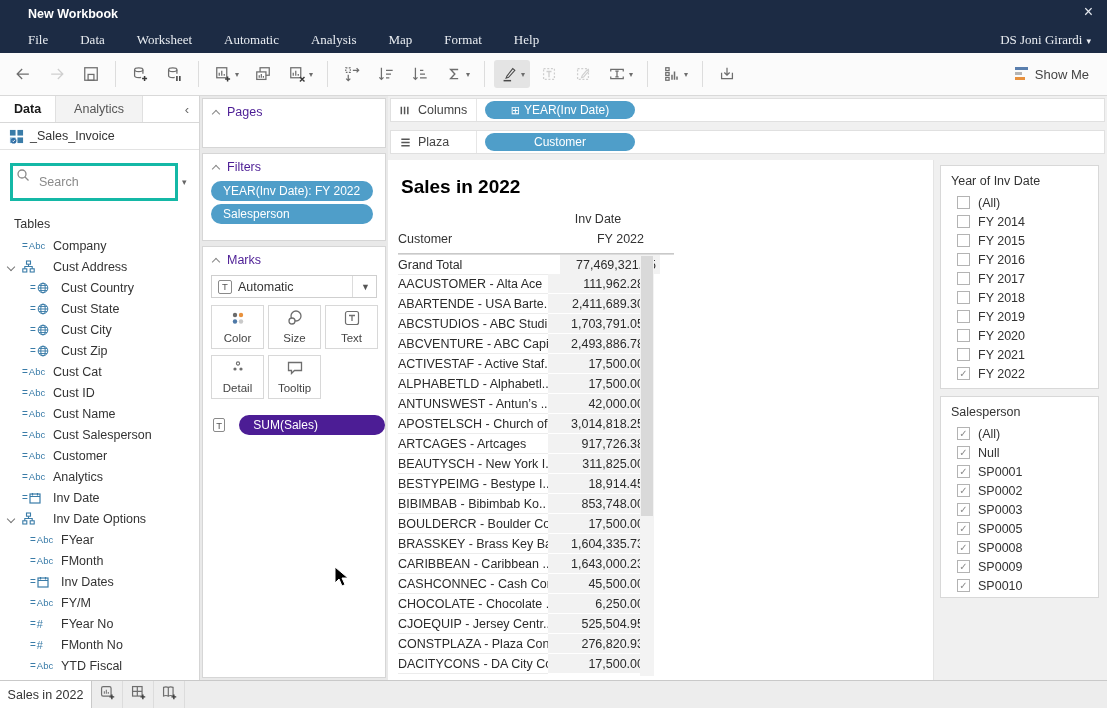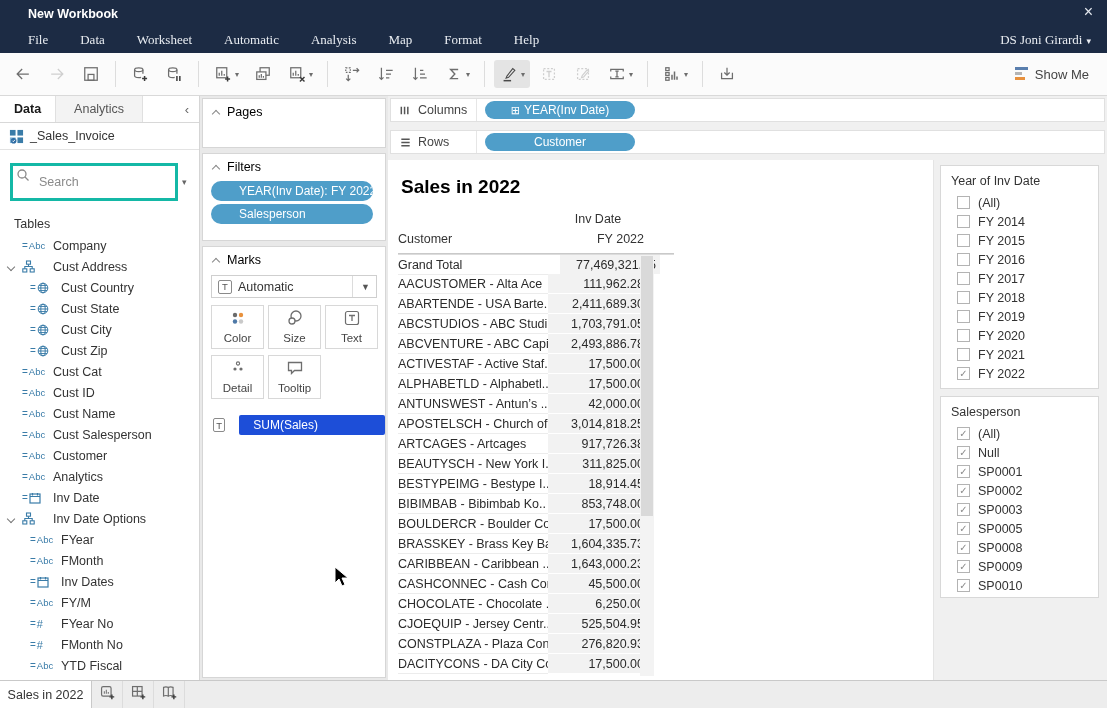--- a/index.html
+++ b/index.html
@@ -52,34 +52,34 @@
   .field-row.child { padding-left:30px; }
   .field-row .chev { position:absolute; left:8px; top:8px; width:6px; height:6px; border-right:1.4px solid #777; border-bottom:1.4px solid #777; transform:rotate(45deg); }
   .ficon { display:inline-flex; align-items:center; color:#3a7ca8; margin-right:7px; min-width:24px; }
   .ficon .eq { font-size:10px; margin-right:1px; color:#3a7ca8; }
   .ficon .abc { font-size:9.5px; letter-spacing:0; color:#3a7ca8; }
   .ficon svg { display:block; }
 
   
   .cards-panel { width:188px; background:#e9e9e9; padding:2px; display:flex; flex-direction:column; position:relative; }
   .card { background:#fff; border:1px solid #d6d6d6; margin-bottom:5px; }
-  .card-hdr { display:flex; align-items:center; font-size:12.5px; color:#000000; padding:6px 0 4px 10px; }
+  .card-hdr { display:flex; align-items:center; font-size:12.5px; color:#4c1d95; padding:6px 0 4px 10px; }
   .card-hdr .chev-up { width:6px; height:6px; border-right:1.4px solid #888; border-bottom:1.4px solid #888; transform:rotate(-135deg); margin-right:8px; margin-top:3px; }
   .card-pages { height:50px; }
   .card-filters { height:88px; }
   .card-marks { flex:1; margin-bottom:0; }
-  .fpill { height:20px; border-radius:10px; background:#4f9ec9; color:#fff; font-size:12px; line-height:20px; padding-left:28px; margin:3px 12px 0 8px; white-space:nowrap; overflow:hidden; }
+  .fpill { height:20px; border-radius:10px; background:#4f9ec9; color:#fff; font-size:12px; line-height:20px; padding-left:12px; margin:3px 12px 0 8px; white-space:nowrap; overflow:hidden; }
   .marktype { margin:4px 8px 0 8px; height:23px; border:1px solid #cfcfcf; display:flex; align-items:center; font-size:12.5px; color:#333; padding:0 6px; }
   .tbox { display:inline-flex; width:14px; height:14px; border:1px solid #8a8a8a; border-radius:2px; font-size:9.5px; color:#555; align-items:center; justify-content:center; margin-right:6px; }
   .marktype .dd { margin-left:auto; color:#555; font-size:9px; border-left:1px solid #dcdcdc; padding-left:8px; align-self:stretch; display:flex; align-items:center; }
   .mark-grid { display:flex; flex-wrap:wrap; margin:7px 0 0 8px; width:176px; }
   .mbtn { width:53px; height:44px; border:1px solid #d8d8d8; margin:0 4px 6px 0; display:flex; flex-direction:column; align-items:center; justify-content:center; background:#fff; }
   .mbtn .lab { font-size:11.5px; color:#444; margin-top:2px; }
   .enc-row { display:flex; align-items:center; margin:10px 0 0 10px; }
-  .enc-pill { height:20px; border-radius:2px; background:#1d4ed8; color:#fff; font-size:12px; line-height:20px; padding-left:14px; width:168px; margin-left:8px; }
+  .enc-pill { height:20px; border-radius:10px; background:#4c1d95; color:#fff; font-size:12px; line-height:20px; padding-left:14px; width:168px; margin-left:8px; }
 
   
   .main { flex:1; position:relative; background:#f0f0f0; }
   .shelf { position:absolute; left:2px; right:2px; height:24px; background:#fff; border:1px solid #e0e0e0; display:flex; align-items:center; }
   .shelf.columns { top:2px; }
   .shelf.rows { top:34px; }
   .shelf-label { width:86px; display:flex; align-items:center; padding-left:8px; font-size:12.5px; color:#444; border-right:1px solid #e6e6e6; align-self:stretch; }
   .shelf-label .icon { margin-right:6px; display:flex; }
   .spill { height:18px; border-radius:9px; background:#4f9ec9; color:#fff; font-size:12px; line-height:18px; padding:0 14px; margin-left:8px; min-width:150px; text-align:center; }
   .spill .plus { font-size:11px; margin-right:4px; }
@@ -635,21 +635,21 @@
       </span>
       <span class="spill"><span class="plus">⊞</span><span>YEAR(Inv Date)</span></span>
     </div>
     <div class="shelf rows">
       <span class="shelf-label">
         <span class="icon">
             <svg width="13" height="13" viewBox="0 0 14 14">
               <path d="M2.5 3.5h9M2.5 7h9M2.5 10.5h9" stroke="#555" stroke-width="1.6"></path>
             </svg>
           </span>
-        <span>Rows</span>
+        <span>Plaza</span>
       </span>
       <span class="spill">Customer</span>
     </div>
 
     <div class="canvas">
       <div class="sheet-title">Sales in 2022</div>
       <div class="vtable">
         <div class="th-line1">
             <span class="th-dim">Inv Date</span>
           </div>

